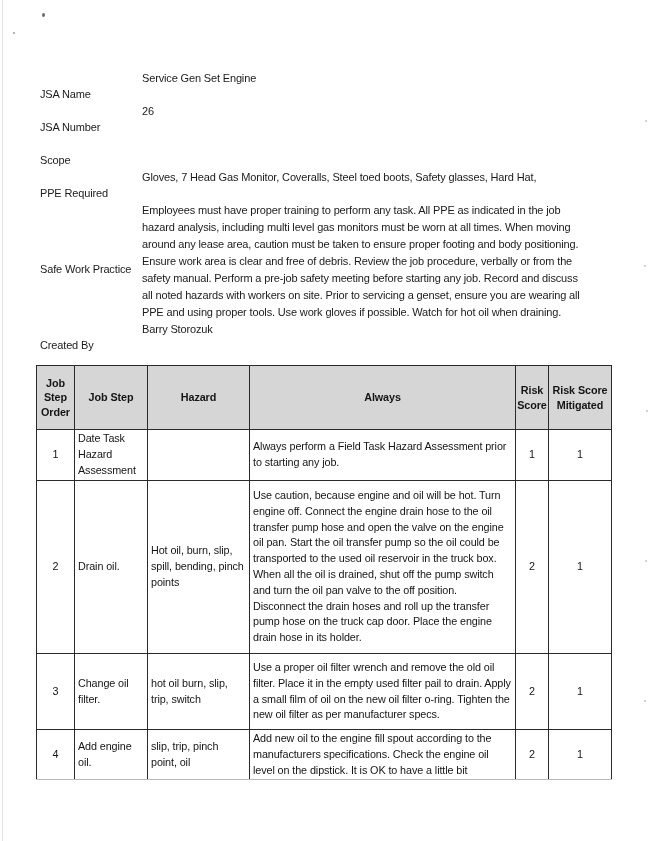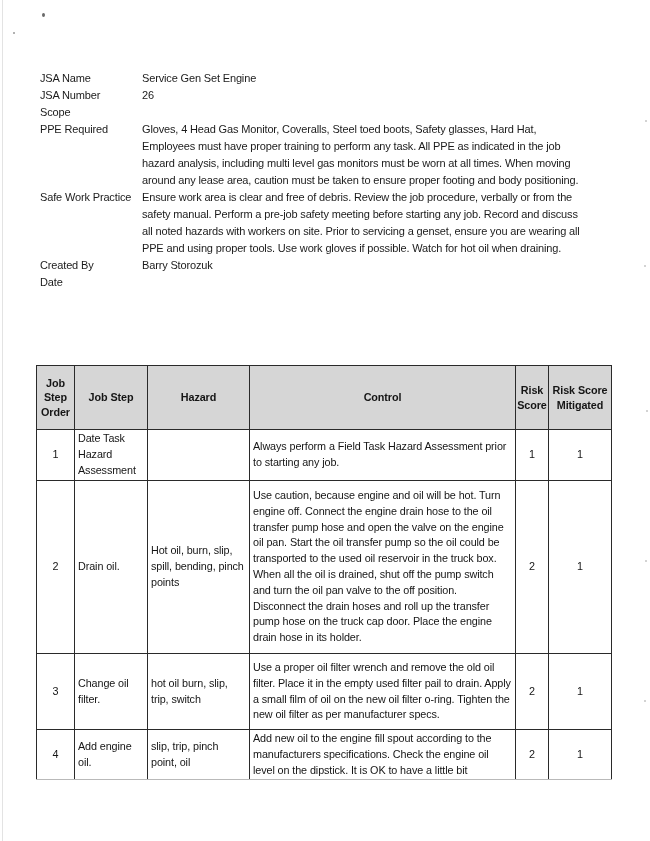--- a/index.html
+++ b/index.html
@@ -11,21 +11,21 @@
   .scan-edge-left{position:absolute;left:2px;top:0;width:1px;height:841px;background:#e3e3e3;}
   .speck{position:absolute;background:#6a6a6a;border-radius:50%;}
   .speck.s1{left:42px;top:13px;width:3px;height:4px;}
   .speck.s2{left:13px;top:32px;width:2px;height:2px;background:#999;}
   .edge-noise{position:absolute;width:2px;height:2px;background:#c4c4c4;border-radius:50%;}
 
   
   .fields{position:absolute;left:40px;top:70px;width:545px;font-size:11px;line-height:17px;letter-spacing:-0.15px;}
   .frow{display:flex;}
   .frow.center{align-items:center;}
-  .flabel{width:102px;flex:0 0 102px;}
+  .flabel{width:102px;flex:0 0 102px;margin-top:16px;}
   .fvalue{width:443px;flex:1;}
   .fvalue.bold{font-weight:bold;}
 
   
   table.jsa{
     position:absolute;left:36px;top:365px;width:575px;
     border-collapse:collapse;table-layout:fixed;
     font-size:10.8px;line-height:15.8px;letter-spacing:-0.1px;color:#151515;
   }
   table.jsa th, table.jsa td{border:1px solid #2a2a2a;vertical-align:middle;overflow:hidden;}
@@ -64,21 +64,21 @@
     <div class="frow">
       <div class="flabel">JSA Number</div>
       <div class="fvalue">26</div>
     </div>
     <div class="frow">
       <div class="flabel">Scope</div>
       <div class="fvalue"></div>
     </div>
     <div class="frow">
       <div class="flabel">PPE Required</div>
-      <div class="fvalue">Gloves, 4 Head Gas Monitor, Coveralls, Steel toed boots, Safety glasses, Hard Hat,</div>
+      <div class="fvalue">Gloves, 7 Head Gas Monitor, Coveralls, Steel toed boots, Safety glasses, Hard Hat,</div>
     </div>
     <div class="frow center">
       <div class="flabel">Safe Work Practice</div>
       <div class="fvalue">Employees must have proper training to perform any task. All PPE as indicated in the job hazard analysis, including multi level gas monitors must be worn at all times. When moving around any lease area, caution must be taken to ensure proper footing and body positioning. Ensure work area is clear and free of debris. Review the job procedure, verbally or from the safety manual. Perform a pre-job safety meeting before starting any job. Record and discuss all noted hazards with workers on site. Prior to servicing a genset, ensure you are wearing all PPE and using proper tools. Use work gloves if possible. Watch for hot oil when draining.</div>
     </div>
     <div class="frow">
       <div class="flabel">Created By</div>
       <div class="fvalue">Barry Storozuk</div>
     </div>
     <div class="frow">
@@ -93,21 +93,21 @@
         <col style="width:102px">
       <col style="width:266px">
         <col style="width:33px">
         <col style="width:63px">
     </colgroup>
     <tbody>
       <tr class="hdr">
         <th>Job Step Order</th>
         <th>Job Step</th>
         <th>Hazard</th>
-        <th>Control</th>
+        <th>Always</th>
         <th>Risk Score</th>
         <th>Risk Score Mitigated</th>
       </tr>
       <tr class="r0">
         <td class="num">1</td>
         <td>Date Task Hazard Assessment</td>
         <td></td>
         <td>Always perform a Field Task Hazard Assessment prior to starting any job.</td>
         <td class="num">1</td>
         <td class="num">1</td>

